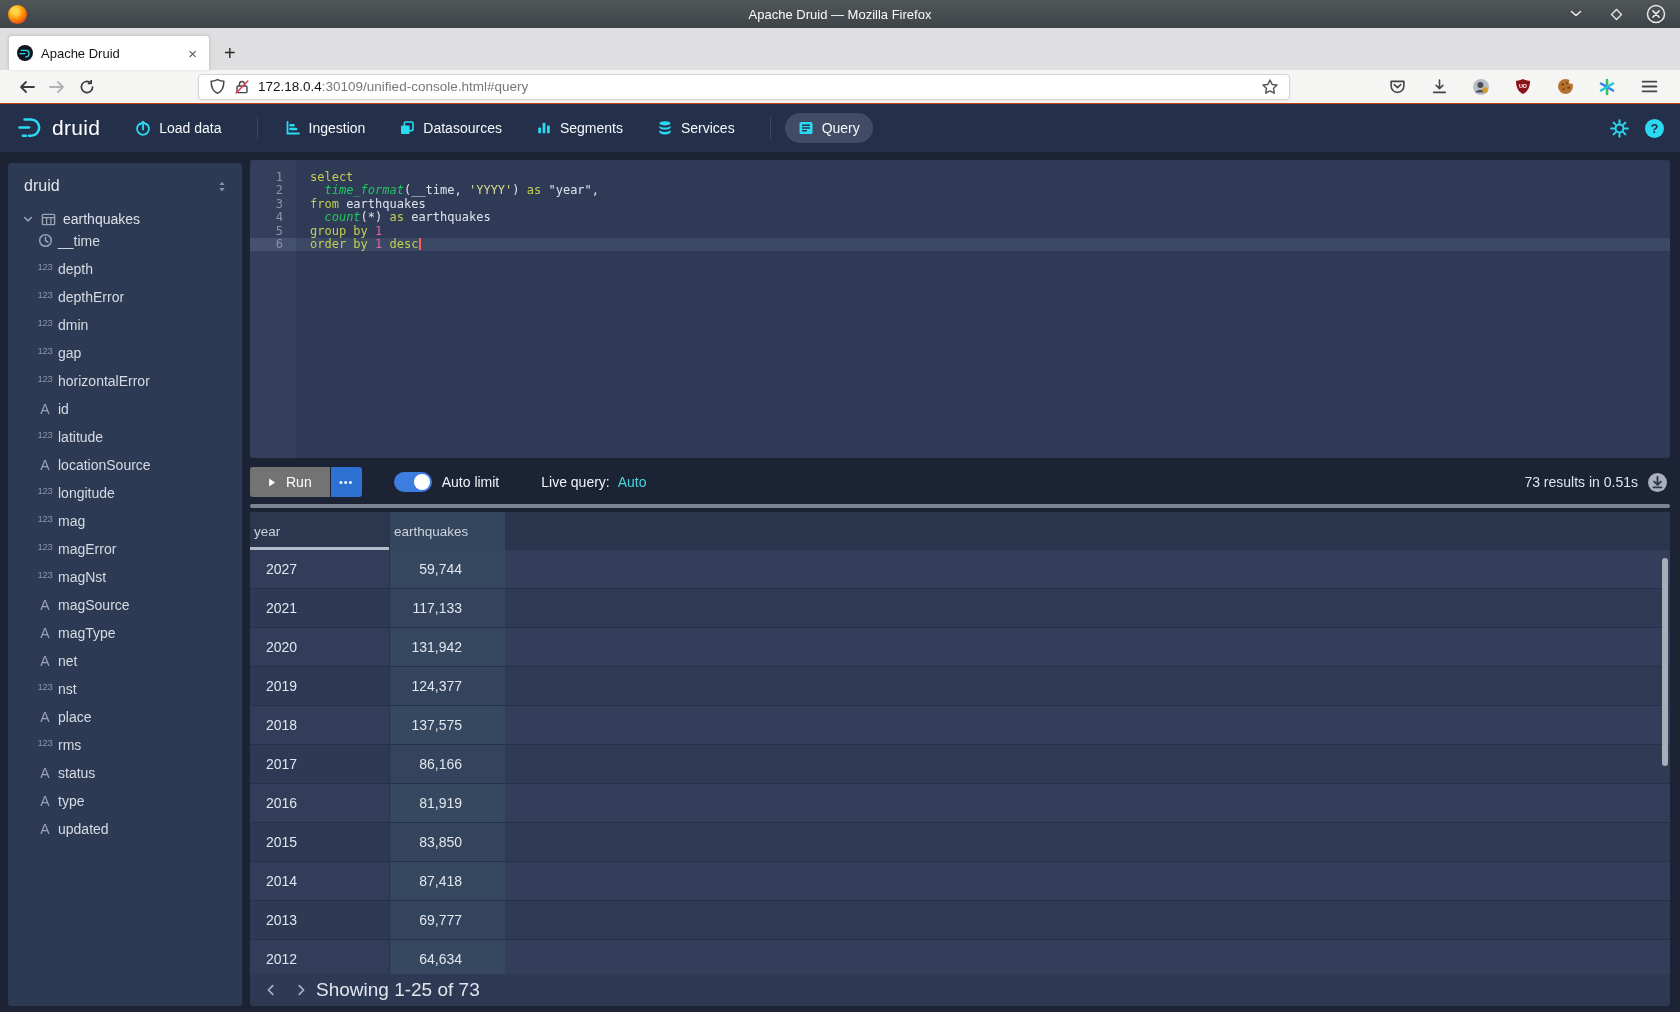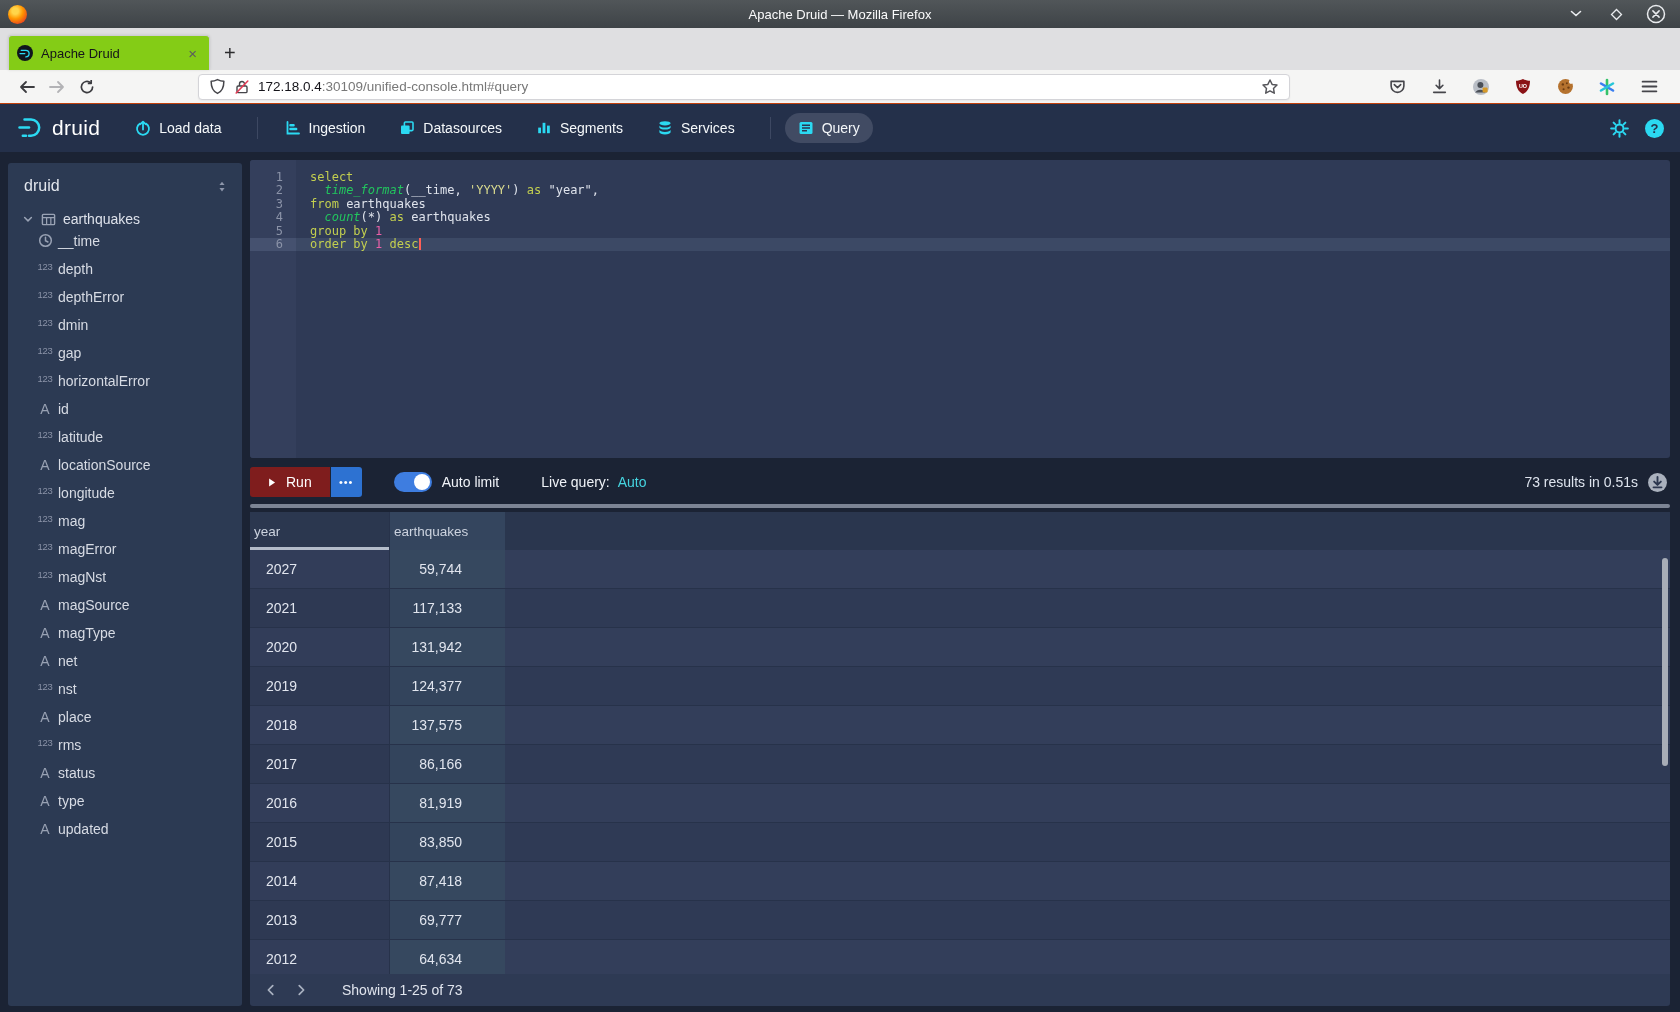--- a/index.html
+++ b/index.html
@@ -9,21 +9,21 @@
   
   .titlebar { height:28px; background:linear-gradient(#515659,#3e4347); display:flex;
               align-items:center; position:relative; }
   .ff-logo { width:19px; height:19px; border-radius:50%; margin-left:8px;
              background:radial-gradient(circle at 38% 32%, #ffd54a 0 18%, #ff9500 45%, #e8471f 78%, #b5321f 100%); }
   .win-title { position:absolute; left:0; right:0; text-align:center; color:#fbfbfc; font-size:13px; }
   .win-controls { margin-left:auto; display:flex; align-items:center; gap:20px; padding-right:14px; z-index:2; }
   .win-controls .wc { display:flex; align-items:center; justify-content:center; width:20px; height:20px; }
 
   .tabbar { height:42px; background:#dfdfe1; display:flex; align-items:flex-end; }
-  .tab { width:202px; height:35px; margin-left:8px; background:#84cc16; border:1px solid #cfcfd2;
+  .tab { width:202px; height:35px; margin-left:8px; background:#ffffff; border:1px solid #cfcfd2;
          border-radius:4px 4px 0 0; border-bottom:none; display:flex; align-items:center; padding:0 8px;
          box-shadow:0 0 3px rgba(0,0,0,.12); }
   .tab-label { font-size:13px; color:#15141a; margin-left:8px; flex:1; white-space:nowrap; overflow:hidden; }
   .tab-close { color:#5b5b5f; font-size:15px; line-height:1; padding:2px 4px; border-radius:3px; }
   .newtab { color:#2c2c2e; font-size:20px; font-weight:400; margin-left:14px; margin-bottom:7px; line-height:1; }
 
   .navbar { height:34px; background:#f5f5f4; border-bottom:1px solid #c2410c; display:flex; align-items:center; padding:0 12px; }
   .navbtn { width:30px; height:28px; display:flex; align-items:center; justify-content:center; border-radius:4px; }
   .urlbar { margin-left:96px; width:1092px; height:26px; background:#ffffff; border:1px solid #d4d4d8;
             border-radius:4px; display:flex; align-items:center; padding:0 10px; box-shadow:0 1px 2px rgba(0,0,0,.06); }
@@ -74,21 +74,21 @@
   .gutter-line.active { background:#45516f; }
   .codearea { flex:1; padding:11px 0 0 0; }
   .code-line { height:13.4px; white-space:pre; padding-left:14px; color:#dfe3ec; }
   .code-line.active { background:#3c4965; }
   .tok-k { color:#c3cf4f; } .tok-f { color:#22c55e;font-style:italic; } .tok-s { color:#d8d98e; }
   .tok-n { color:#e95fa7; } .tok-p { color:#dfe3ec; }
   .caret { display:inline-block; width:2px; height:12px; background:#ff5f56; vertical-align:middle; margin-left:1px; }
 
   
   .runbar { height:40px; display:flex; align-items:center; margin-top:4px; }
-  .btn-run { height:30px; background:#7f1d1d; color:#ffffff; font-size:14px; display:flex; align-items:center;
+  .btn-run { height:30px; background:#737373; color:#ffffff; font-size:14px; display:flex; align-items:center;
              gap:9px; padding:0 18px 0 16px; border-radius:3px 0 0 3px; border:none; }
   .btn-more { height:30px; width:31px; background:#2d72d2; color:#fff; border-radius:0 3px 3px 0;
               margin-left:1px; display:flex; align-items:center; justify-content:center; font-size:11px; letter-spacing:1px; border:none; }
   .switch { width:38px; height:20px; border-radius:10px; background:#3e7de0; margin-left:32px; position:relative; }
   .switch .knob { position:absolute; right:2px; top:2px; width:16px; height:16px; border-radius:50%; background:#ffffff; }
   .runbar-label { color:#f0f3f8; font-size:14px; margin-left:10px; }
   .livequery { color:#f0f3f8; font-size:14px; margin-left:42px; }
   .livequery .lq-val { color:#45d4e0; margin-left:8px; }
   .results-summary { margin-left:auto; display:flex; align-items:center; gap:9px; color:#dee4ee; font-size:14px; padding-right:2px; }
 
@@ -110,21 +110,21 @@
   .cell-eq { width:115px; }
   .cell-filler { flex:1; }
   .trow.odd  .cell-year { background:#323d59; } .trow.odd  .cell-eq { background:#36485f; } .trow.odd  .cell-filler { background:#333e5a; }
   .trow.even .cell-year { background:#2e3953; } .trow.even .cell-eq { background:#33445c; } .trow.even .cell-filler { background:#2f3a55; }
   .num { display:inline-block; min-width:56px; text-align:right; }
   .vscroll { position:absolute; right:2px; top:46px; width:6px; height:208px; background:#a8adb7; border-radius:3px; }
 
   
   .pagination { height:32px; background:#2e3a54; border-radius:0 0 3px 3px; display:flex; align-items:center; padding:0 6px; }
   .pg-btn { width:30px; height:30px; display:flex; align-items:center; justify-content:center; color:#a9b1c0; }
-  .pg-text { color:#e1e5ee; font-size:14px; margin-left:26px; }
+  .pg-text { color:#e1e5ee; font-size:19px; }
 
   .icon { display:inline-flex; }
 </style>
 </head>
 <body>
 
 <div class="titlebar">
   <div class="ff-logo"></div>
   <div class="win-title">Apache Druid — Mozilla Firefox</div>
   <div class="win-controls">

